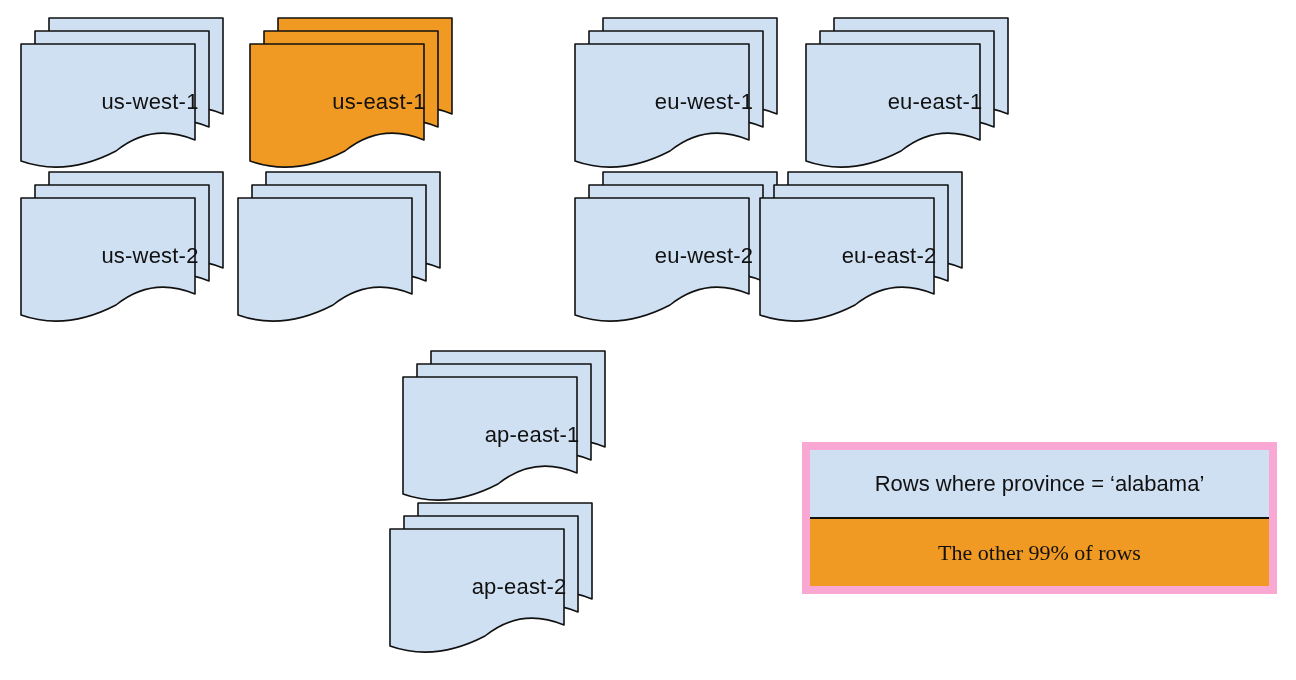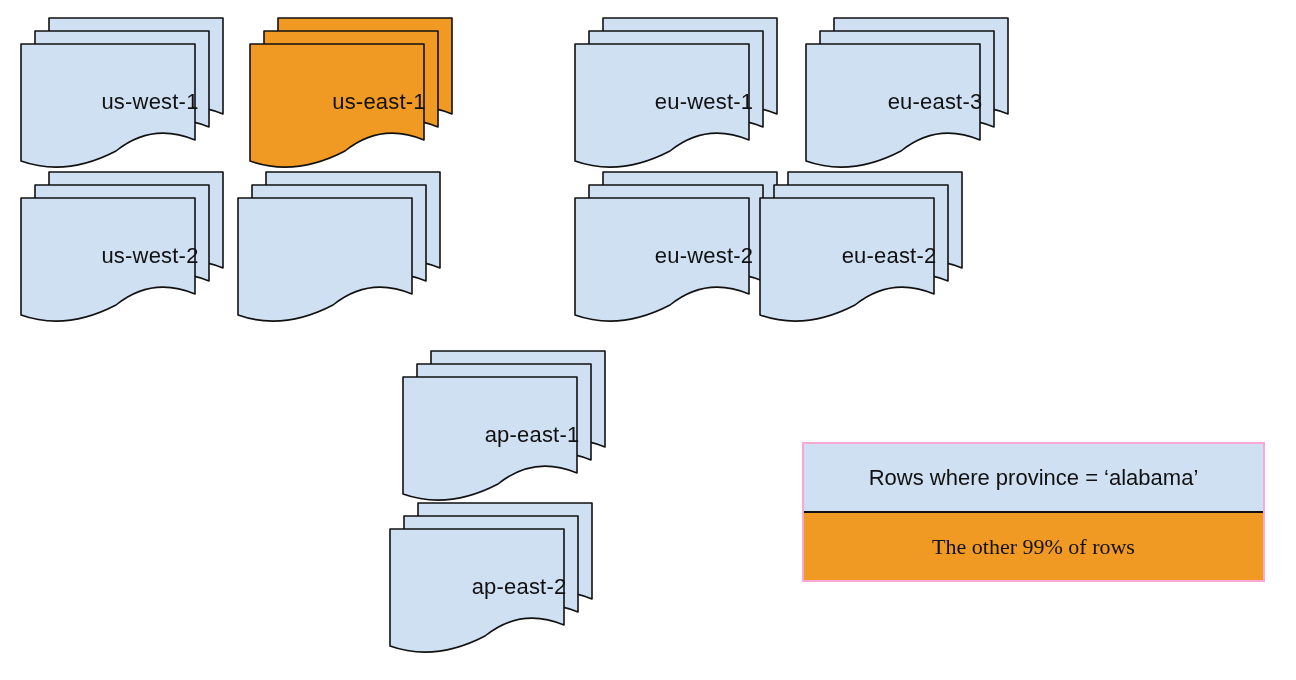--- a/index.html
+++ b/index.html
@@ -41,21 +41,21 @@
     letter-spacing: 0.2px;
     pointer-events: none;
     padding-left: 43px;
   }
   .legend {
     position: absolute;
     left: 802px;
     top: 442px;
     width: 459px;
     height: 136px;
-    border: 2px solid #f9a8d4;
+    border: 8px solid #f9a8d4;
     display: flex;
     flex-direction: column;
   }
   .legend-row {
     flex: 1;
     display: flex;
     align-items: center;
     justify-content: center;
     font-size: 22px;
     color: #111111;
@@ -111,21 +111,21 @@
     <div class="stack" style="left: 805px; top: 17px;">
     <svg class="doc-back2" width="176" height="136" viewBox="0 0 176 136">
       <path class="doc-path" d="M1,1 H175 V97 Q132,79 96,108 Q46,134 1,118 Z" fill="#CFE0F3" stroke="#111111" stroke-width="1.6" stroke-linejoin="round"></path>
     </svg>
     <svg class="doc-back1" width="176" height="136" viewBox="0 0 176 136">
       <path class="doc-path" d="M1,1 H175 V97 Q132,79 96,108 Q46,134 1,118 Z" fill="#CFE0F3" stroke="#111111" stroke-width="1.6" stroke-linejoin="round"></path>
     </svg>
     <svg class="doc-front" width="176" height="136" viewBox="0 0 176 136">
       <path class="doc-path" d="M1,1 H175 V97 Q132,79 96,108 Q46,134 1,118 Z" fill="#CFE0F3" stroke="#111111" stroke-width="1.6" stroke-linejoin="round"></path>
     </svg>
-    <div class="doc-label">eu-east-3</div>
+    <div class="doc-label">eu-east-1</div>
   </div>
     <div class="stack" style="left: 20px; top: 171px;">
     <svg class="doc-back2" width="176" height="136" viewBox="0 0 176 136">
       <path class="doc-path" d="M1,1 H175 V97 Q132,79 96,108 Q46,134 1,118 Z" fill="#CFE0F3" stroke="#111111" stroke-width="1.6" stroke-linejoin="round"></path>
     </svg>
     <svg class="doc-back1" width="176" height="136" viewBox="0 0 176 136">
       <path class="doc-path" d="M1,1 H175 V97 Q132,79 96,108 Q46,134 1,118 Z" fill="#CFE0F3" stroke="#111111" stroke-width="1.6" stroke-linejoin="round"></path>
     </svg>
     <svg class="doc-front" width="176" height="136" viewBox="0 0 176 136">
       <path class="doc-path" d="M1,1 H175 V97 Q132,79 96,108 Q46,134 1,118 Z" fill="#CFE0F3" stroke="#111111" stroke-width="1.6" stroke-linejoin="round"></path>

